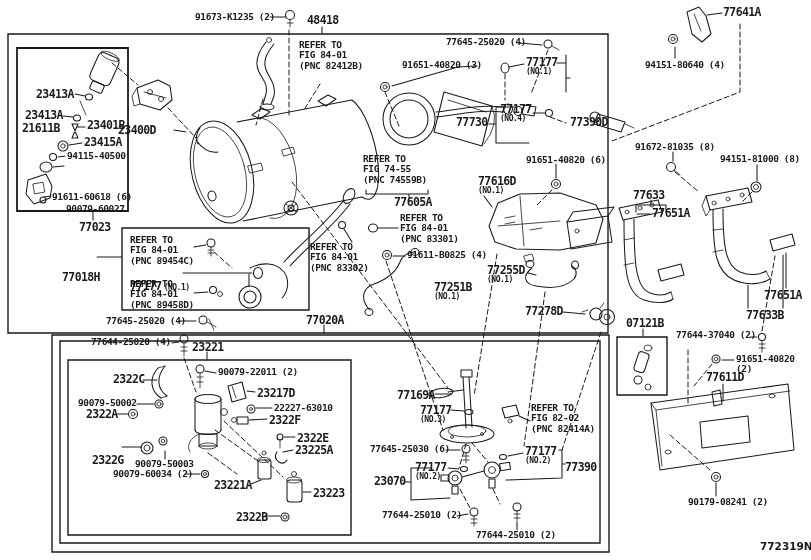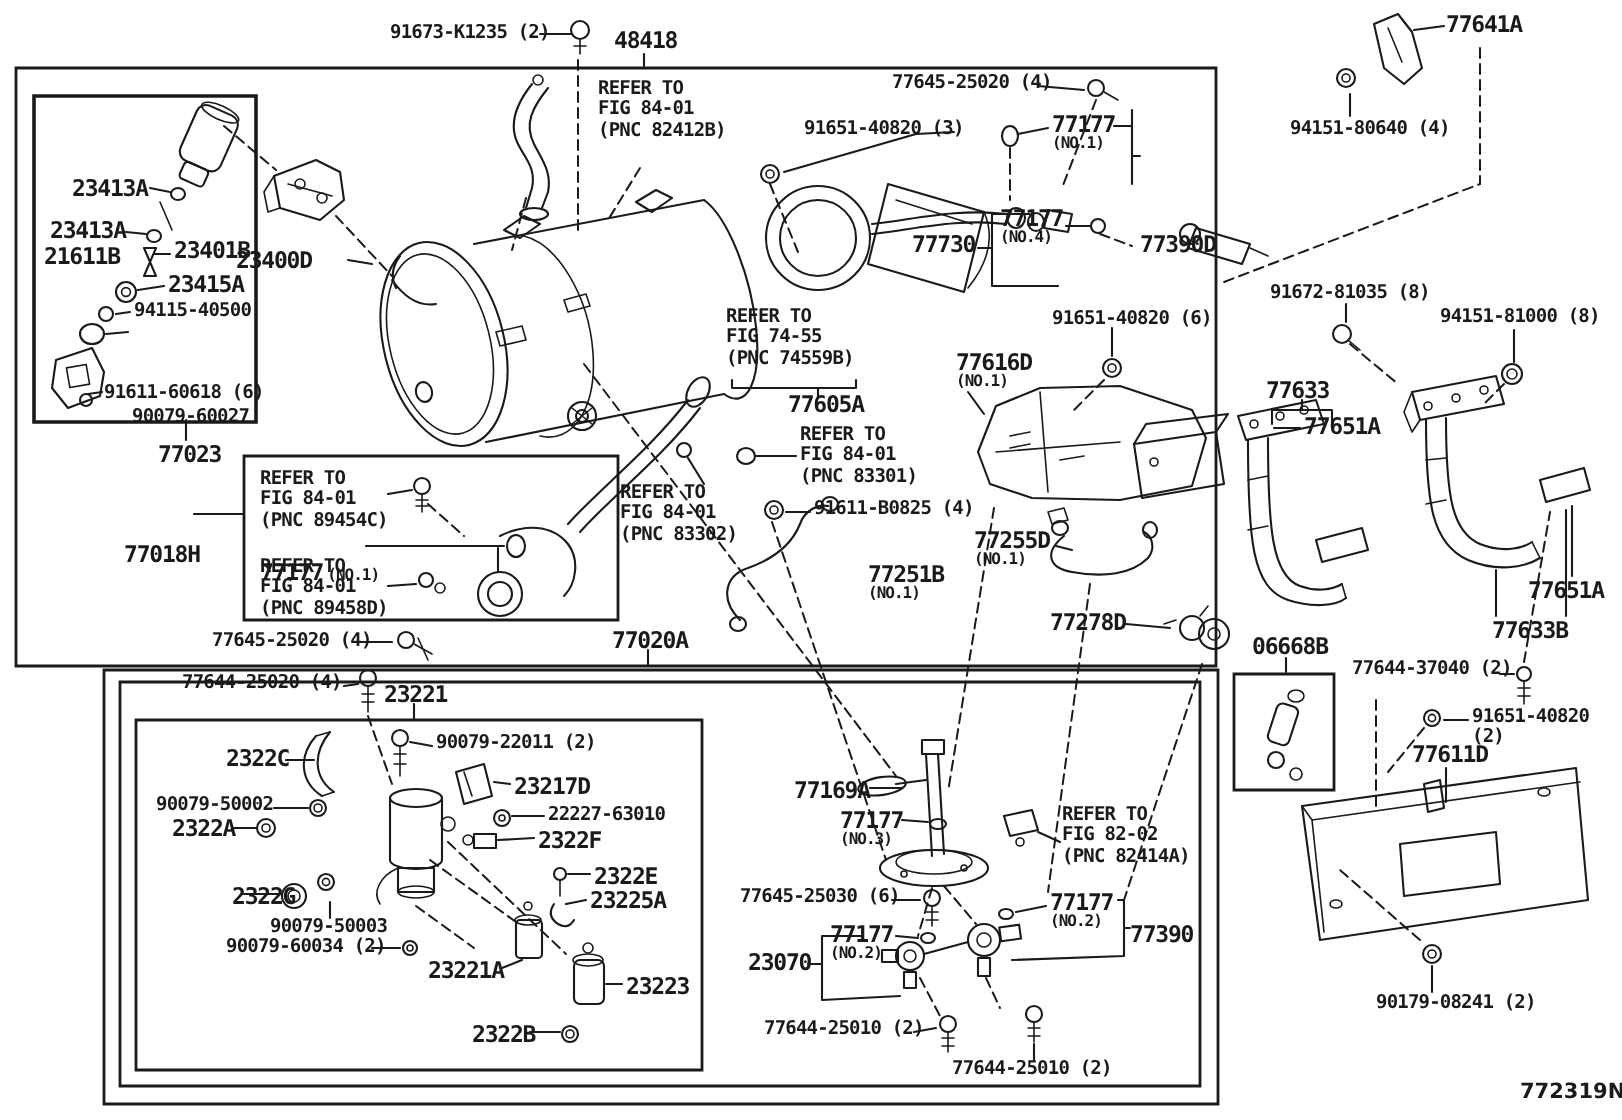--- a/index.html
+++ b/index.html
@@ -421,36 +421,36 @@
       <div class="lbl b" style="left: 478px; top: 175px;"><span>77616D</span><span class="sub">(NO.1)</span></div>
       <div class="lbl s" style="left: 526px; top: 155px;"><span>91651-40820 (6)</span></div>
       <div class="lbl b" style="left: 487px; top: 264px;"><span>77255D</span><span class="sub">(NO.1)</span></div>
       <div class="lbl b" style="left: 525px; top: 305px;"><span>77278D</span></div>
       <div class="lbl s" style="left: 635px; top: 142px;"><span>91672-81035 (8)</span></div>
       <div class="lbl s" style="left: 720px; top: 154px;"><span>94151-81000 (8)</span></div>
       <div class="lbl b" style="left: 633px; top: 189px;"><span>77633</span></div>
       <div class="lbl b" style="left: 652px; top: 207px;"><span>77651A</span></div>
       <div class="lbl b" style="left: 764px; top: 289px;"><span>77651A</span></div>
       <div class="lbl b" style="left: 746px; top: 309px;"><span>77633B</span></div>
-      <div class="lbl b" style="left: 626px; top: 317px;"><span>06668B</span></div>
+      <div class="lbl b" style="left: 626px; top: 317px;"><span>07121B</span></div>
       <div class="lbl s" style="left: 676px; top: 330px;"><span>77644-37040 (2)</span></div>
       <div class="lbl s" style="left: 736px; top: 354px;"><span>91651-40820 (2)</span></div>
       <div class="lbl b" style="left: 706px; top: 371px;"><span>77611D</span></div>
       <div class="lbl s" style="left: 688px; top: 497px;"><span>90179-08241 (2)</span></div>
       <div class="lbl f" style="left: 760px; top: 541px;"><span>772319N</span></div>
       <div class="lbl s" style="left: 91px; top: 337px;"><span>77644-25020 (4)</span></div>
       <div class="lbl b" style="left: 192px; top: 341px;"><span>23221</span></div>
       <div class="lbl b" style="left: 113px; top: 373px;"><span>2322C</span></div>
       <div class="lbl s" style="left: 218px; top: 367px;"><span>90079-22011 (2)</span></div>
       <div class="lbl b" style="left: 257px; top: 387px;"><span>23217D</span></div>
       <div class="lbl s" style="left: 78px; top: 398px;"><span>90079-50002</span></div>
       <div class="lbl b" style="left: 86px; top: 408px;"><span>2322A</span></div>
       <div class="lbl s" style="left: 274px; top: 403px;"><span>22227-63010</span></div>
       <div class="lbl b" style="left: 269px; top: 414px;"><span>2322F</span></div>
-      <div class="lbl b" style="left: 92px; top: 442px; margin-left: 24px;"><span>2322G</span></div>
+      <div class="lbl b" style="left: 92px; top: 454px;"><span>2322G</span></div>
       <div class="lbl b" style="left: 297px; top: 432px;"><span>2322E</span></div>
       <div class="lbl b" style="left: 295px; top: 444px;"><span>23225A</span></div>
       <div class="lbl s" style="left: 135px; top: 459px;"><span>90079-50003</span></div>
       <div class="lbl s" style="left: 113px; top: 469px;"><span>90079-60034 (2)</span></div>
       <div class="lbl b" style="left: 214px; top: 479px;"><span>23221A</span></div>
       <div class="lbl b" style="left: 313px; top: 487px;"><span>23223</span></div>
       <div class="lbl b" style="left: 236px; top: 511px;"><span>2322B</span></div>
       <div class="lbl b" style="left: 397px; top: 389px;"><span>77169A</span></div>
       <div class="lbl b" style="left: 420px; top: 404px;"><span>77177</span><span class="sub">(NO.3)</span></div>
       <div class="lbl r" style="left: 531px; top: 403px;"><span>REFER TO

